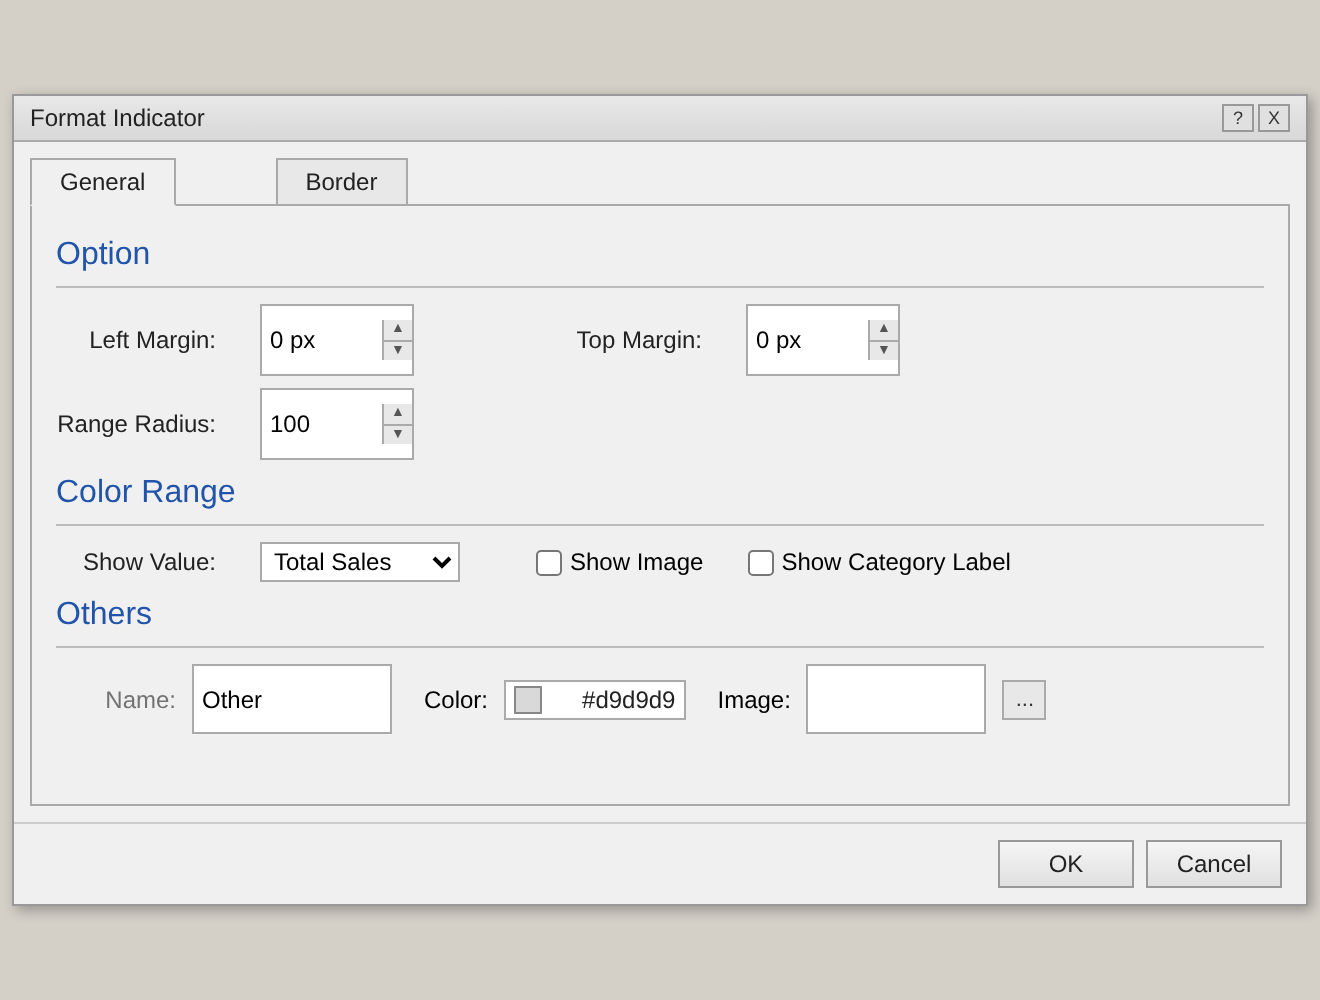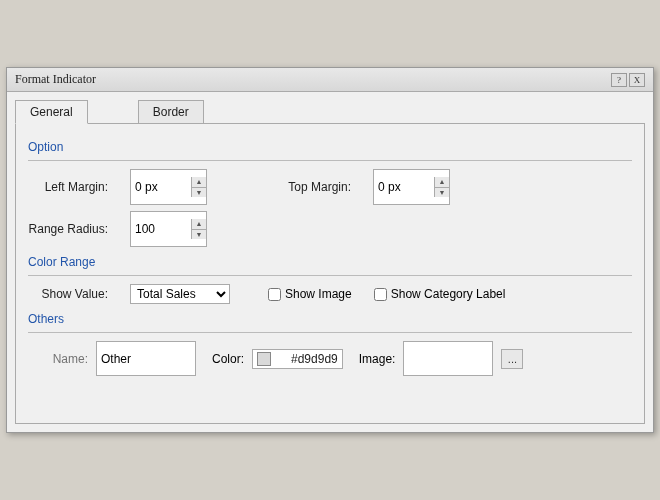--- a/index.html
+++ b/index.html
@@ -19,21 +19,20 @@
       border: 1px solid #999;
       box-shadow: 2px 2px 6px rgba(0,0,0,0.3);
     }
     .title-bar {
       background: linear-gradient(to bottom, #e8e8e8, #d8d8d8);
       border-bottom: 1px solid #aaa;
       padding: 4px 8px;
       display: flex;
       align-items: center;
       justify-content: space-between;
-      font-family: Liberation Serif, serif;
     }
     .title-bar-text {
       font-size: 12px;
       font-weight: normal;
       color: #222;
     }
     .title-bar-buttons {
       display: flex;
       gap: 2px;
     }
@@ -77,21 +76,21 @@
     }
     .panel {
       border: 1px solid #aaa;
       border-top: none;
       background: #f0f0f0;
       padding: 12px;
       min-height: 300px;
     }
     .section-label {
       color: #2255aa;
-      font-size: 12px;
+      font-size: 16px;
       margin-bottom: 6px;
       margin-top: 4px;
     }
     .section-divider {
       border: none;
       border-top: 1px solid #bbb;
       margin-bottom: 8px;
       margin-top: 2px;
     }
     .form-row {
@@ -317,13 +316,17 @@
           <span class="color-text">#d9d9d9</span>
         </div>
 
         <span style="margin-left:8px;">Image:</span>
         <input type="text" class="text-input" style="width: 90px;">
         <button class="browse-btn">...</button>
       </div>
     </div>
   </div>
 
+  <div class="dialog-footer">
+    <button class="footer-btn">OK</button>
+    <button class="footer-btn">Cancel</button>
+  </div>
 </div>
 
 </body></html>

